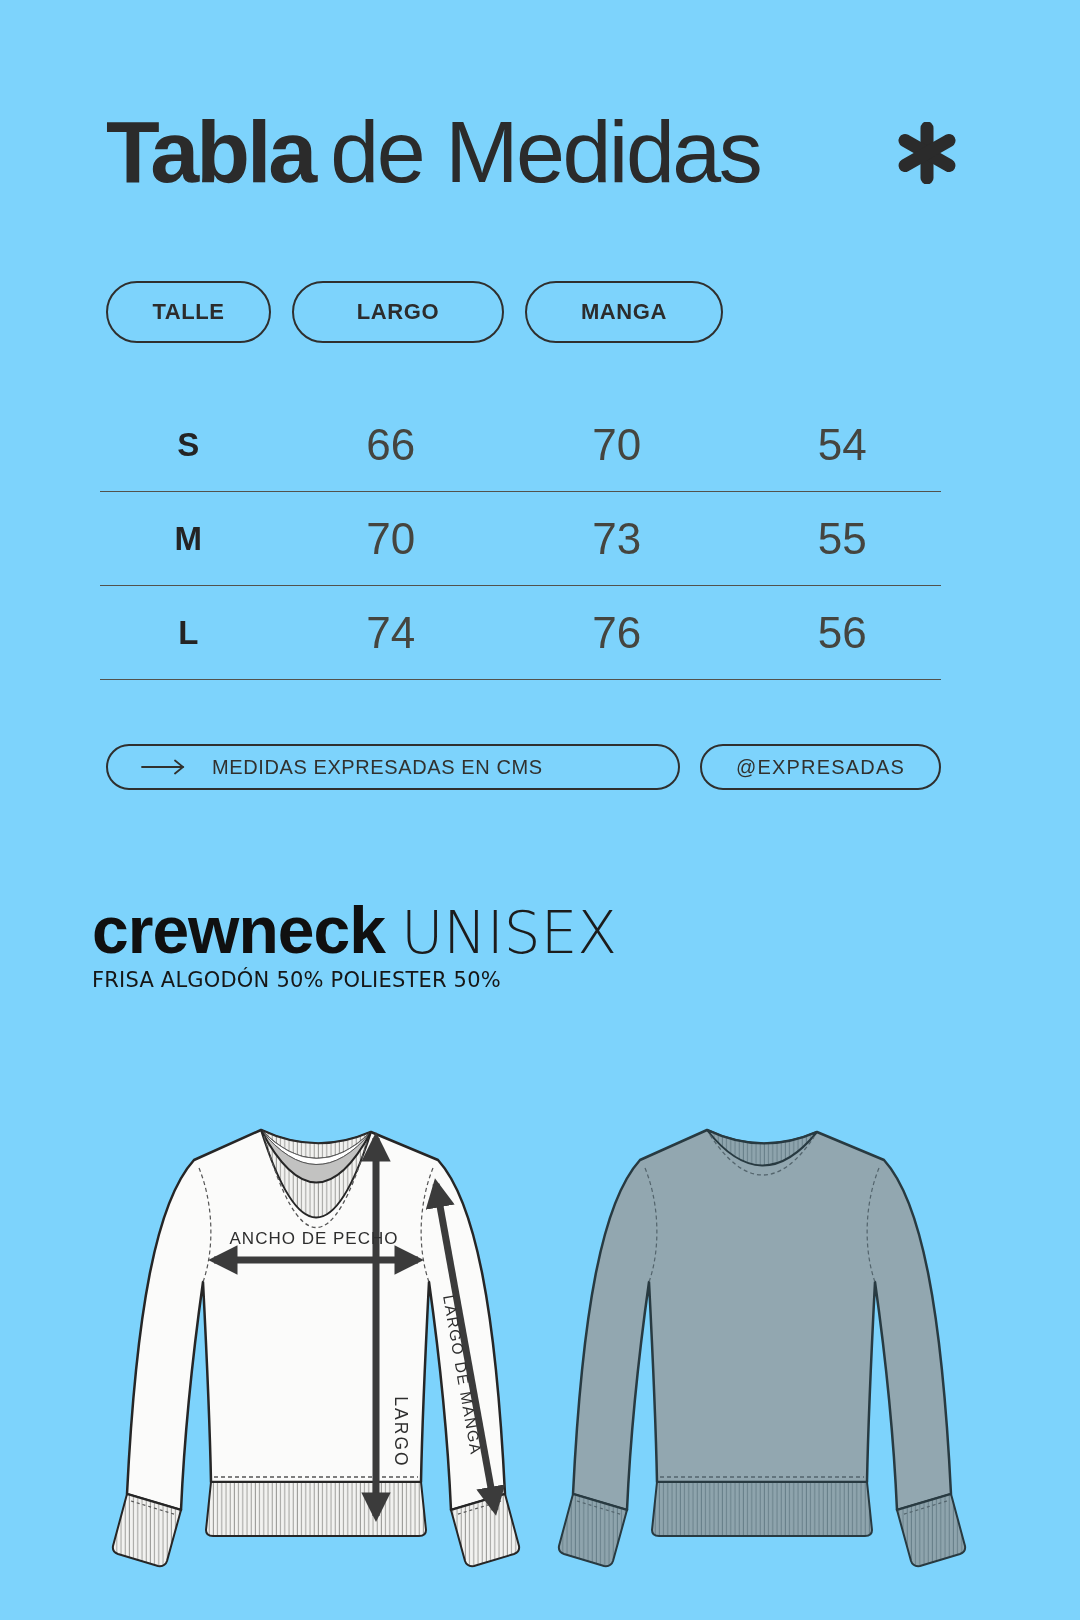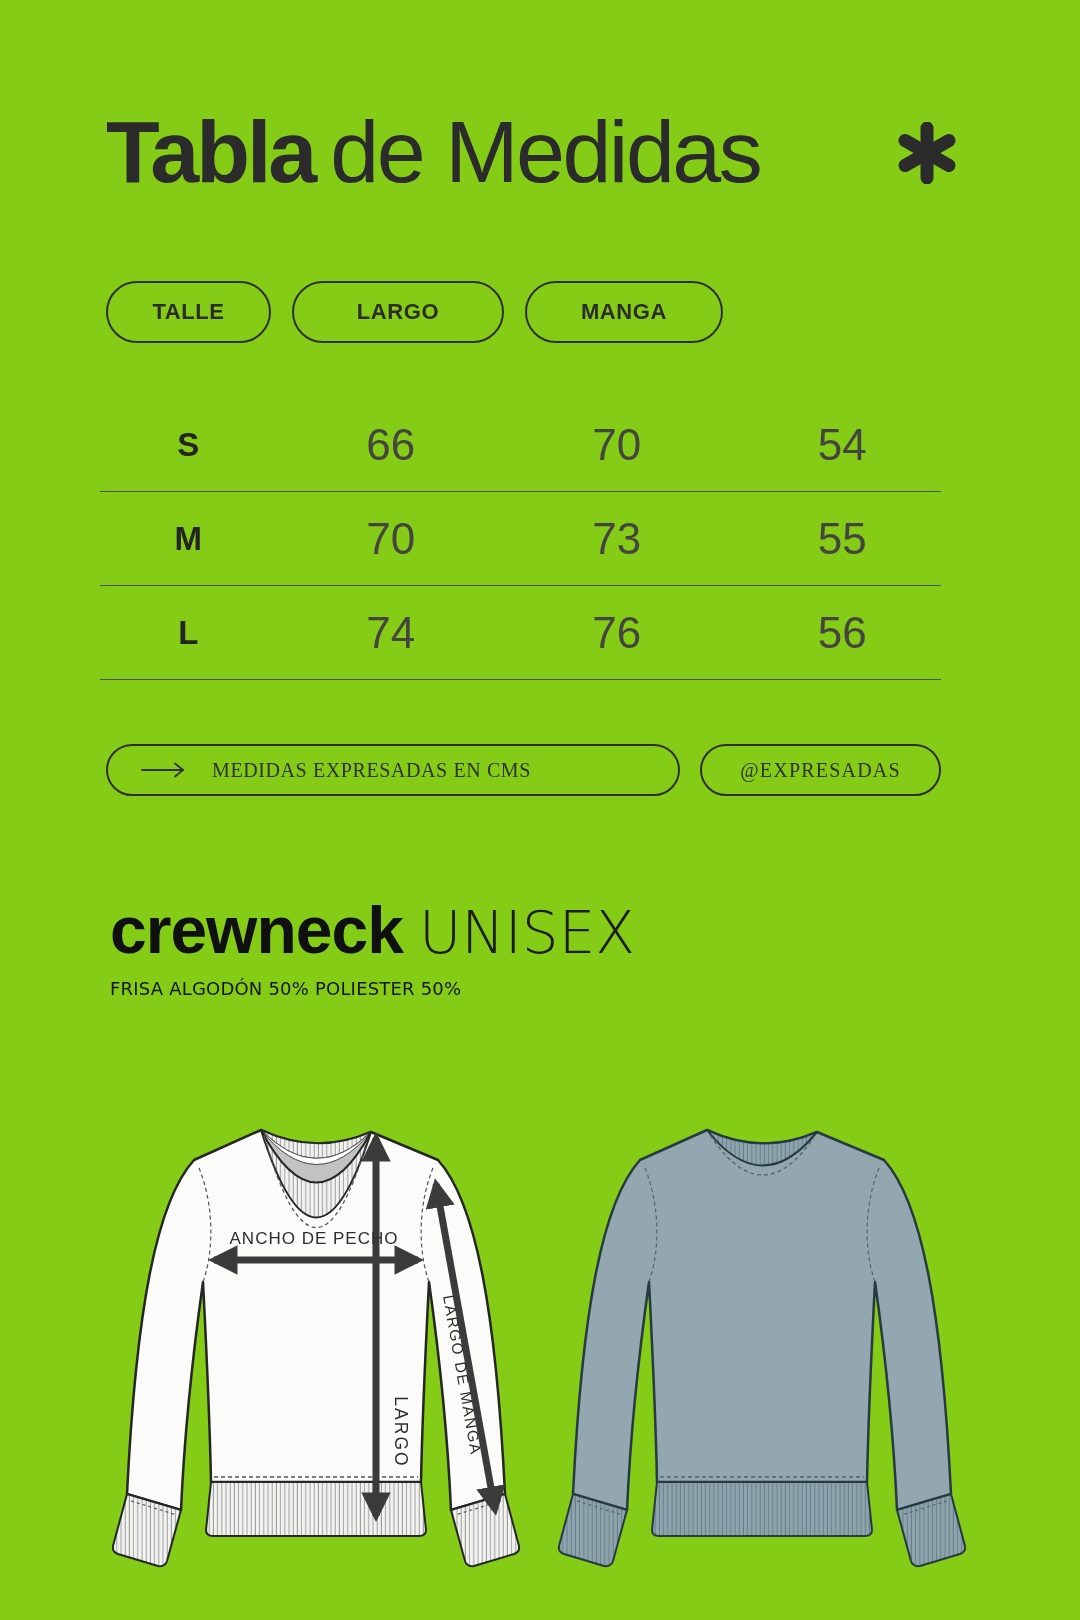--- a/index.html
+++ b/index.html
@@ -1,19 +1,19 @@
 <!DOCTYPE html>
 <html><head>
 <meta charset="utf-8">
 <style>
   html,body{margin:0;padding:0;}
   .page{
     position:relative;
     width:1080px;height:1620px;
-    background:#84cc16;
+    background:#7dd3fc;
     font-family:"Liberation Sans", sans-serif;
     overflow:hidden;
   }
   
   .title{position:absolute;left:106px;top:104px;font-size:88px;line-height:1.1;color:#2b2b2b;white-space:nowrap;}
   .title .bold{font-weight:700;letter-spacing:-3px;}
   .title .light{font-weight:400;letter-spacing:-2.5px;margin-left:16px;}
   .asterisk{position:absolute;left:896px;top:122px;}
   
   .cols{position:absolute;left:106px;top:281px;width:837px;height:62px;display:flex;gap:21px;}
@@ -23,30 +23,30 @@
     color:#2c2c2c;font-weight:700;font-size:22px;letter-spacing:.6px;height:62px;
   }
   .w1{width:165px}.w2{width:199px}.w3{width:212px}.w4{width:198px}
   
   .size-table{position:absolute;left:100px;top:398px;width:841px;}
   .t-row{display:flex;gap:21px;padding-left:6px;height:93px;align-items:center;border-bottom:1px solid #52524c;}
   .t-cell{display:flex;align-items:center;justify-content:center;}
   .t-size{font-weight:700;font-size:33px;color:#242424;}
   .t-num{font-weight:400;font-size:44px;color:#45453f;}
   
-  .notes{position:absolute;left:106px;top:744px;width:835px;height:52px;display:flex;gap:20px;font-family:Liberation Serif, serif;}
+  .notes{position:absolute;left:106px;top:744px;width:835px;height:46px;display:flex;gap:20px;}
   .note-left{width:574px;box-sizing:border-box;border:2px solid #2f2f2e;border-radius:31px;display:flex;align-items:center;padding-left:32px;}
   .note-left span{margin-left:26px;font-size:20px;letter-spacing:.6px;color:#31312e;font-weight:400;}
   .note-right{flex:1;box-sizing:border-box;border:2px solid #2f2f2e;border-radius:31px;display:flex;align-items:center;justify-content:center;font-size:20px;letter-spacing:1.2px;color:#31312e;}
   
-  .product{position:absolute;left:110px;top:892px;color:#101010;}
+  .product{position:absolute;left:92px;top:892px;color:#101010;}
   .product .line{white-space:nowrap;}
   .product .name{font-size:66px;font-weight:800;letter-spacing:-1px;}
   .product .variant{font-size:58px;font-weight:200;font-family:"DejaVu Sans", sans-serif;margin-left:16px;color:#1c1c1c;}
-  .product .material{margin-top:10px;font-family:"DejaVu Sans", sans-serif;font-size:18px;letter-spacing:.2px;color:#161616;}
+  .product .material{font-family:"DejaVu Sans", sans-serif;font-size:21px;letter-spacing:.2px;color:#161616;}
   
   .garments{position:absolute;left:98px;top:1080px;width:884px;display:flex;gap:8px;}
   svg text{font-family:"Liberation Sans", sans-serif;}
 </style>
 </head>
 <body>
 
 <div class="page">
 
   <div class="title">

